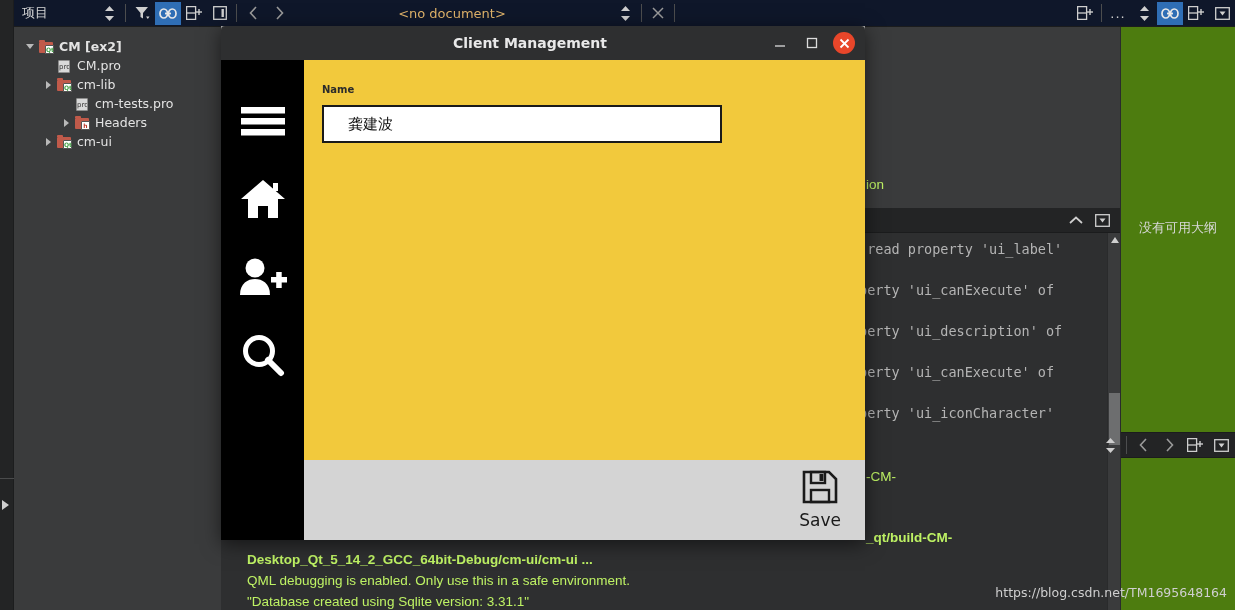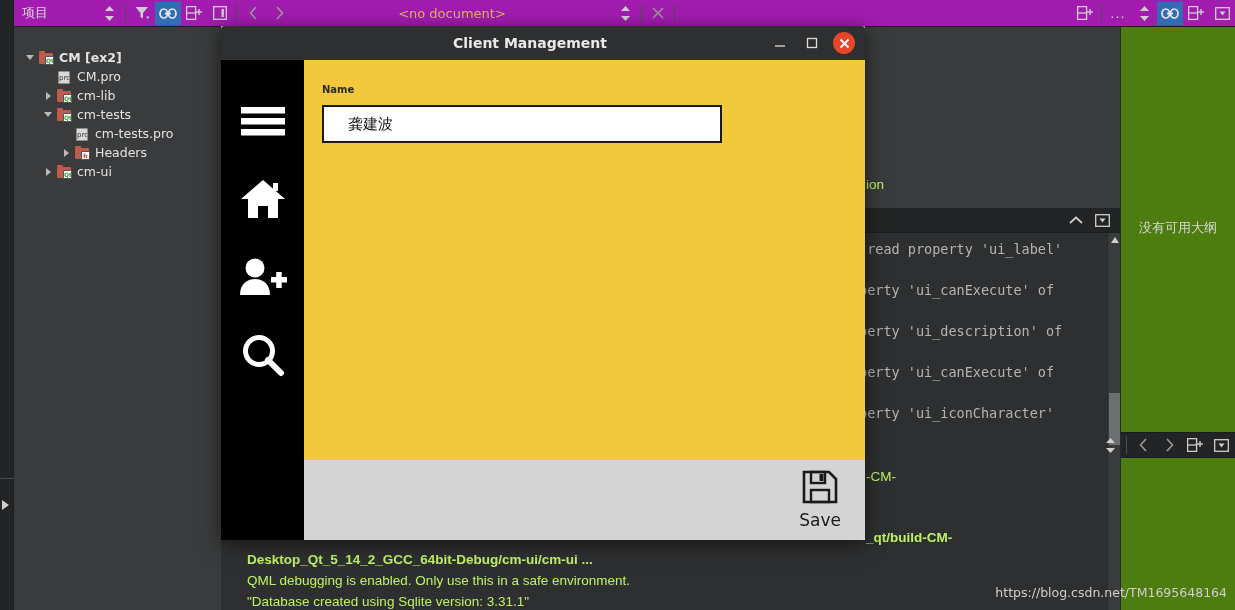--- a/index.html
+++ b/index.html
@@ -22,21 +22,21 @@
   .mode-strip .expand-arrow {
     position:absolute; left:2px; top:500px;
     width:0;height:0;border-left:7px solid #cfcfcf;
     border-top:5px solid transparent;border-bottom:5px solid transparent;
   }
   .strip-divider{position:absolute;left:0;top:478px;width:14px;height:1px;background:#4a4b4c;}
 
   
   .toolbar {
     position:absolute; left:14px; top:0; right:0; height:27px;
-    background:#a21caf; border-bottom:1px solid #1b1c1d;
+    background:#0f172a; border-bottom:1px solid #1b1c1d;
     display:flex; align-items:center;
   }
   .tb-title {
     color:#d6d6d6; font-size:13px; padding:0 6px 0 8px;
     white-space:nowrap;
   }
   .tb-btn {
     width:26px; height:23px; display:flex; align-items:center; justify-content:center;
     color:#cfcfcf; flex:none;
   }
@@ -292,21 +292,21 @@
     </div>
     <div class="tb-btn">
       <svg width="15" height="13" viewBox="0 0 15 13">
           <rect x="0.7" y="0.7" width="13.6" height="11.6" fill="none" stroke="#cfcfcf" stroke-width="1.3"></rect>
           <polygon points="4.5,4.5 10.5,4.5 7.5,8.5" fill="#cfcfcf"></polygon>
         </svg>
     </div>
   </div>
 
   <div class="project-panel">
-    <div id="tree-root" style="padding-top:21px">
+    <div id="tree-root" style="padding-top:10px">
         <div class="tree-row" style="padding-left: 8px;">
           <span class="tw">
             <span class="arrow-down"></span>
           </span>
           <span class="ficon">
             <span class="folder">
               <span class="badge">Qt</span>
             </span>
           </span>
           <span class="tl">CM [ex2]</span>
@@ -321,31 +321,20 @@
         <div class="tree-row" style="padding-left: 26px;">
           <span class="tw">
             <span class="arrow-right"></span>
           </span>
           <span class="ficon">
             <span class="folder">
               <span class="badge">Qt</span>
             </span>
           </span>
           <span>cm-lib</span>
-        </div>
-        <div class="tree-row" style="padding-left: 26px;">
-          <span class="tw">
-            <span class="arrow-down"></span>
-          </span>
-          <span class="ficon">
-            <span class="folder">
-              <span class="badge">Qt</span>
-            </span>
-          </span>
-          <span>cm-tests</span>
         </div>
         <div class="tree-row" style="padding-left: 44px;">
           <span class="tw"></span>
           <span class="ficon">
             <span class="fileicon">pro</span>
           </span>
           <span>cm-tests.pro</span>
         </div>
         <div class="tree-row" style="padding-left: 44px;">
           <span class="tw">

